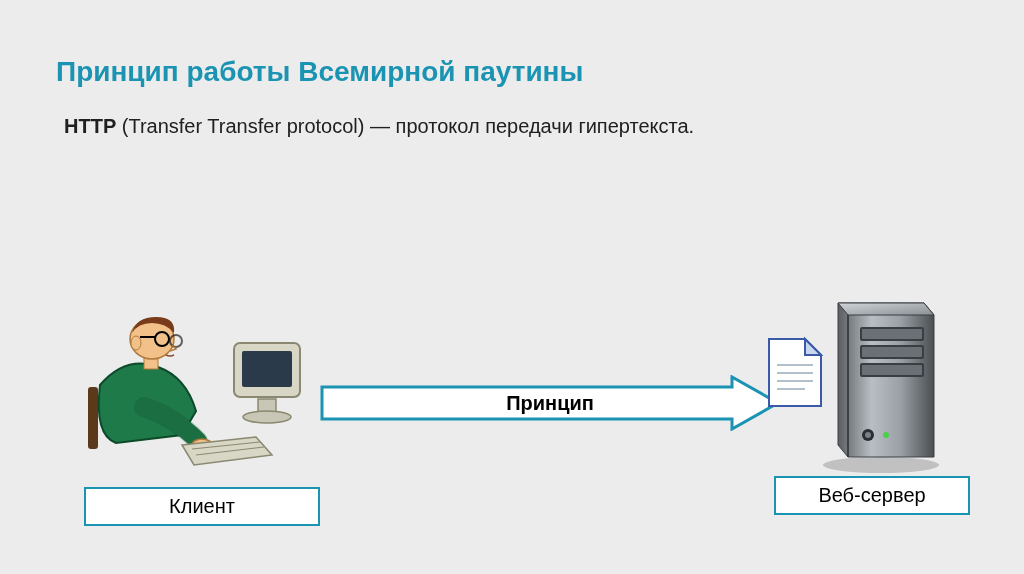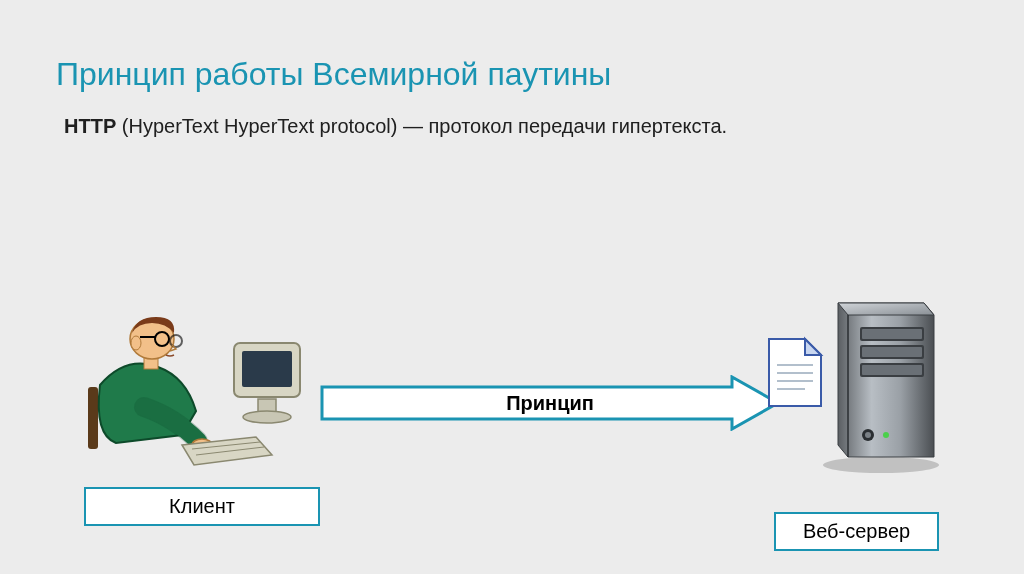--- a/index.html
+++ b/index.html
@@ -8,23 +8,23 @@
     height: 574px;
     background: #ececec;
     font-family: Arial, Helvetica, sans-serif;
     position: relative;
     overflow: hidden;
   }
   .title {
     position: absolute;
     top: 56px;
     left: 56px;
-    font-size: 32px;
+    font-size: 28px;
     color: #1a94b2;
-    font-weight: 400;
+    font-weight: 700;
   }
   .subtitle {
     position: absolute;
     top: 115px;
     left: 48px;
     font-size: 20px;
     color: #202020;
   }
   .subtitle .bold { font-weight: bold; margin-left: 16px; }
   .client-illustration {
@@ -51,21 +51,21 @@
   .label-box {
     position: absolute;
     border: 2px solid #1a94b2;
     background: #fff;
     text-align: center;
     font-size: 20px;
     color: #000;
     padding: 6px 16px;
   }
   .client-label { left: 84px; top: 487px; width: 236px; }
-  .server-label { left: 774px; top: 512px; width: 165px; }
+  .server-label { left: 774px; top: 476px; width: 196px; }
   .arrow-container {
     position: absolute;
     left: 320px;
     top: 375px;
     width: 460px;
     height: 56px;
   }
   .arrow-svg { width: 100%; height: 100%; }
   .arrow-label {
     position: absolute;
@@ -78,21 +78,21 @@
     color: #000;
     pointer-events: none;
   }
 </style>
 </head>
 <body>
 
 <h1 class="title">Принцип работы Всемирной паутины</h1>
 
 <p class="subtitle">
-  <span class="bold">HTTP</span><span> (HyperText HyperText protocol) — протокол передачи гипертекста.</span>
+  <span class="bold">HTTP</span><span> (Transfer Transfer protocol) — протокол передачи гипертекста.</span>
 </p>
 
 <div class="client-illustration">
   <svg viewBox="0 0 220 160" xmlns="http://www.w3.org/2000/svg">
 
     <rect x="2" y="72" width="10" height="62" rx="3" fill="#5a3a1a"></rect>
 
     <path d="M 14 70 Q 40 40 72 52 Q 100 62 110 96 L 96 120 L 30 128 Q 8 120 14 70 Z" fill="#1f7a4a" stroke="#0d4a2a" stroke-width="2"></path>
 
     <path d="M 58 92 Q 88 102 112 126" fill="none" stroke="#1f7a4a" stroke-width="18" stroke-linecap="round"></path>

